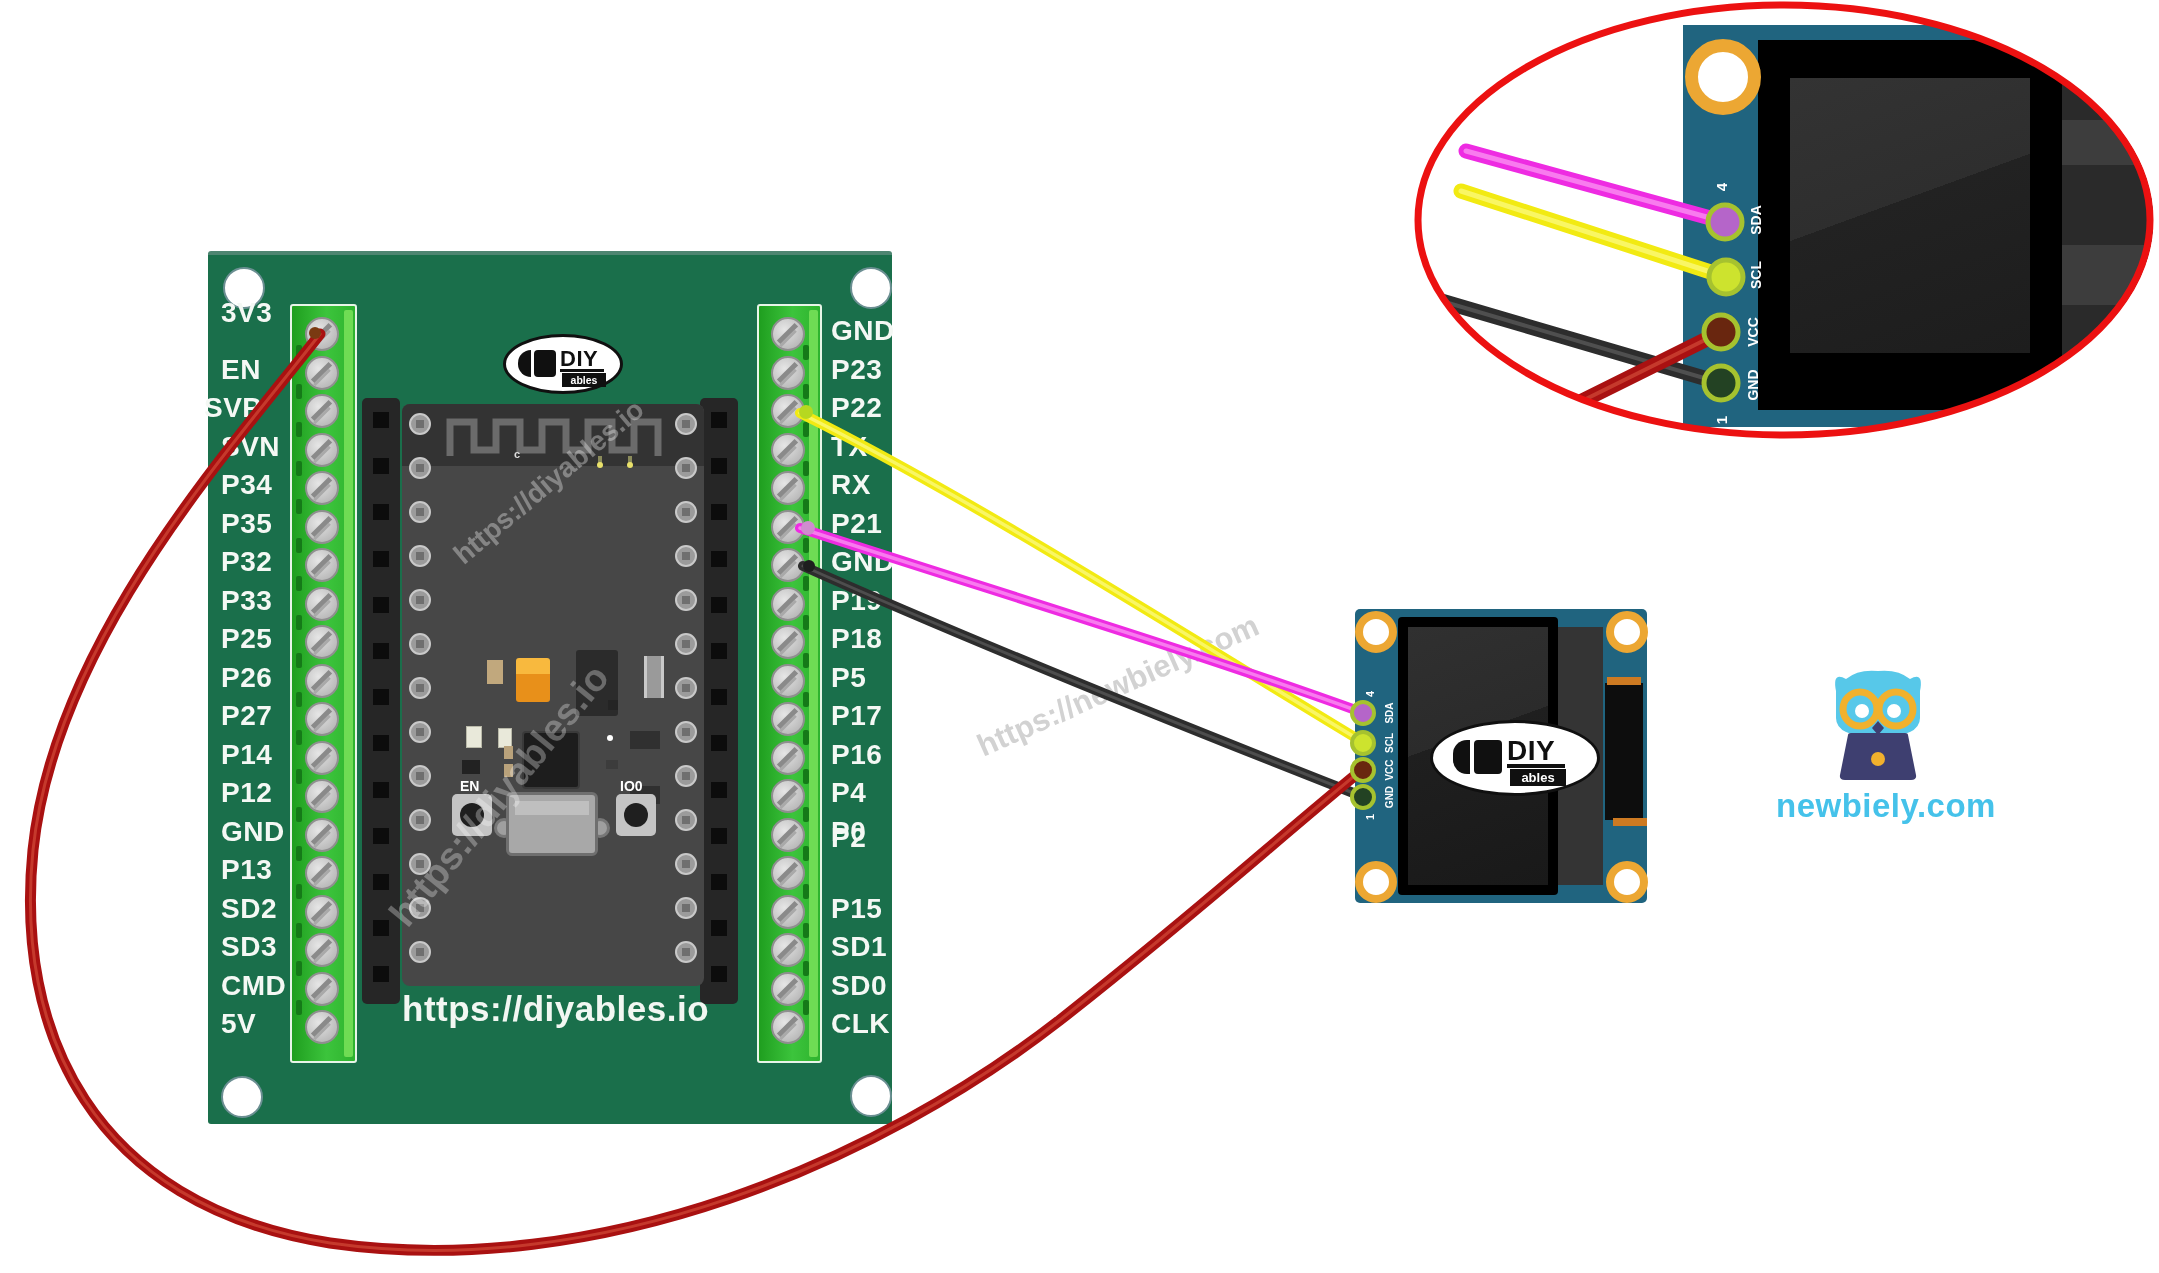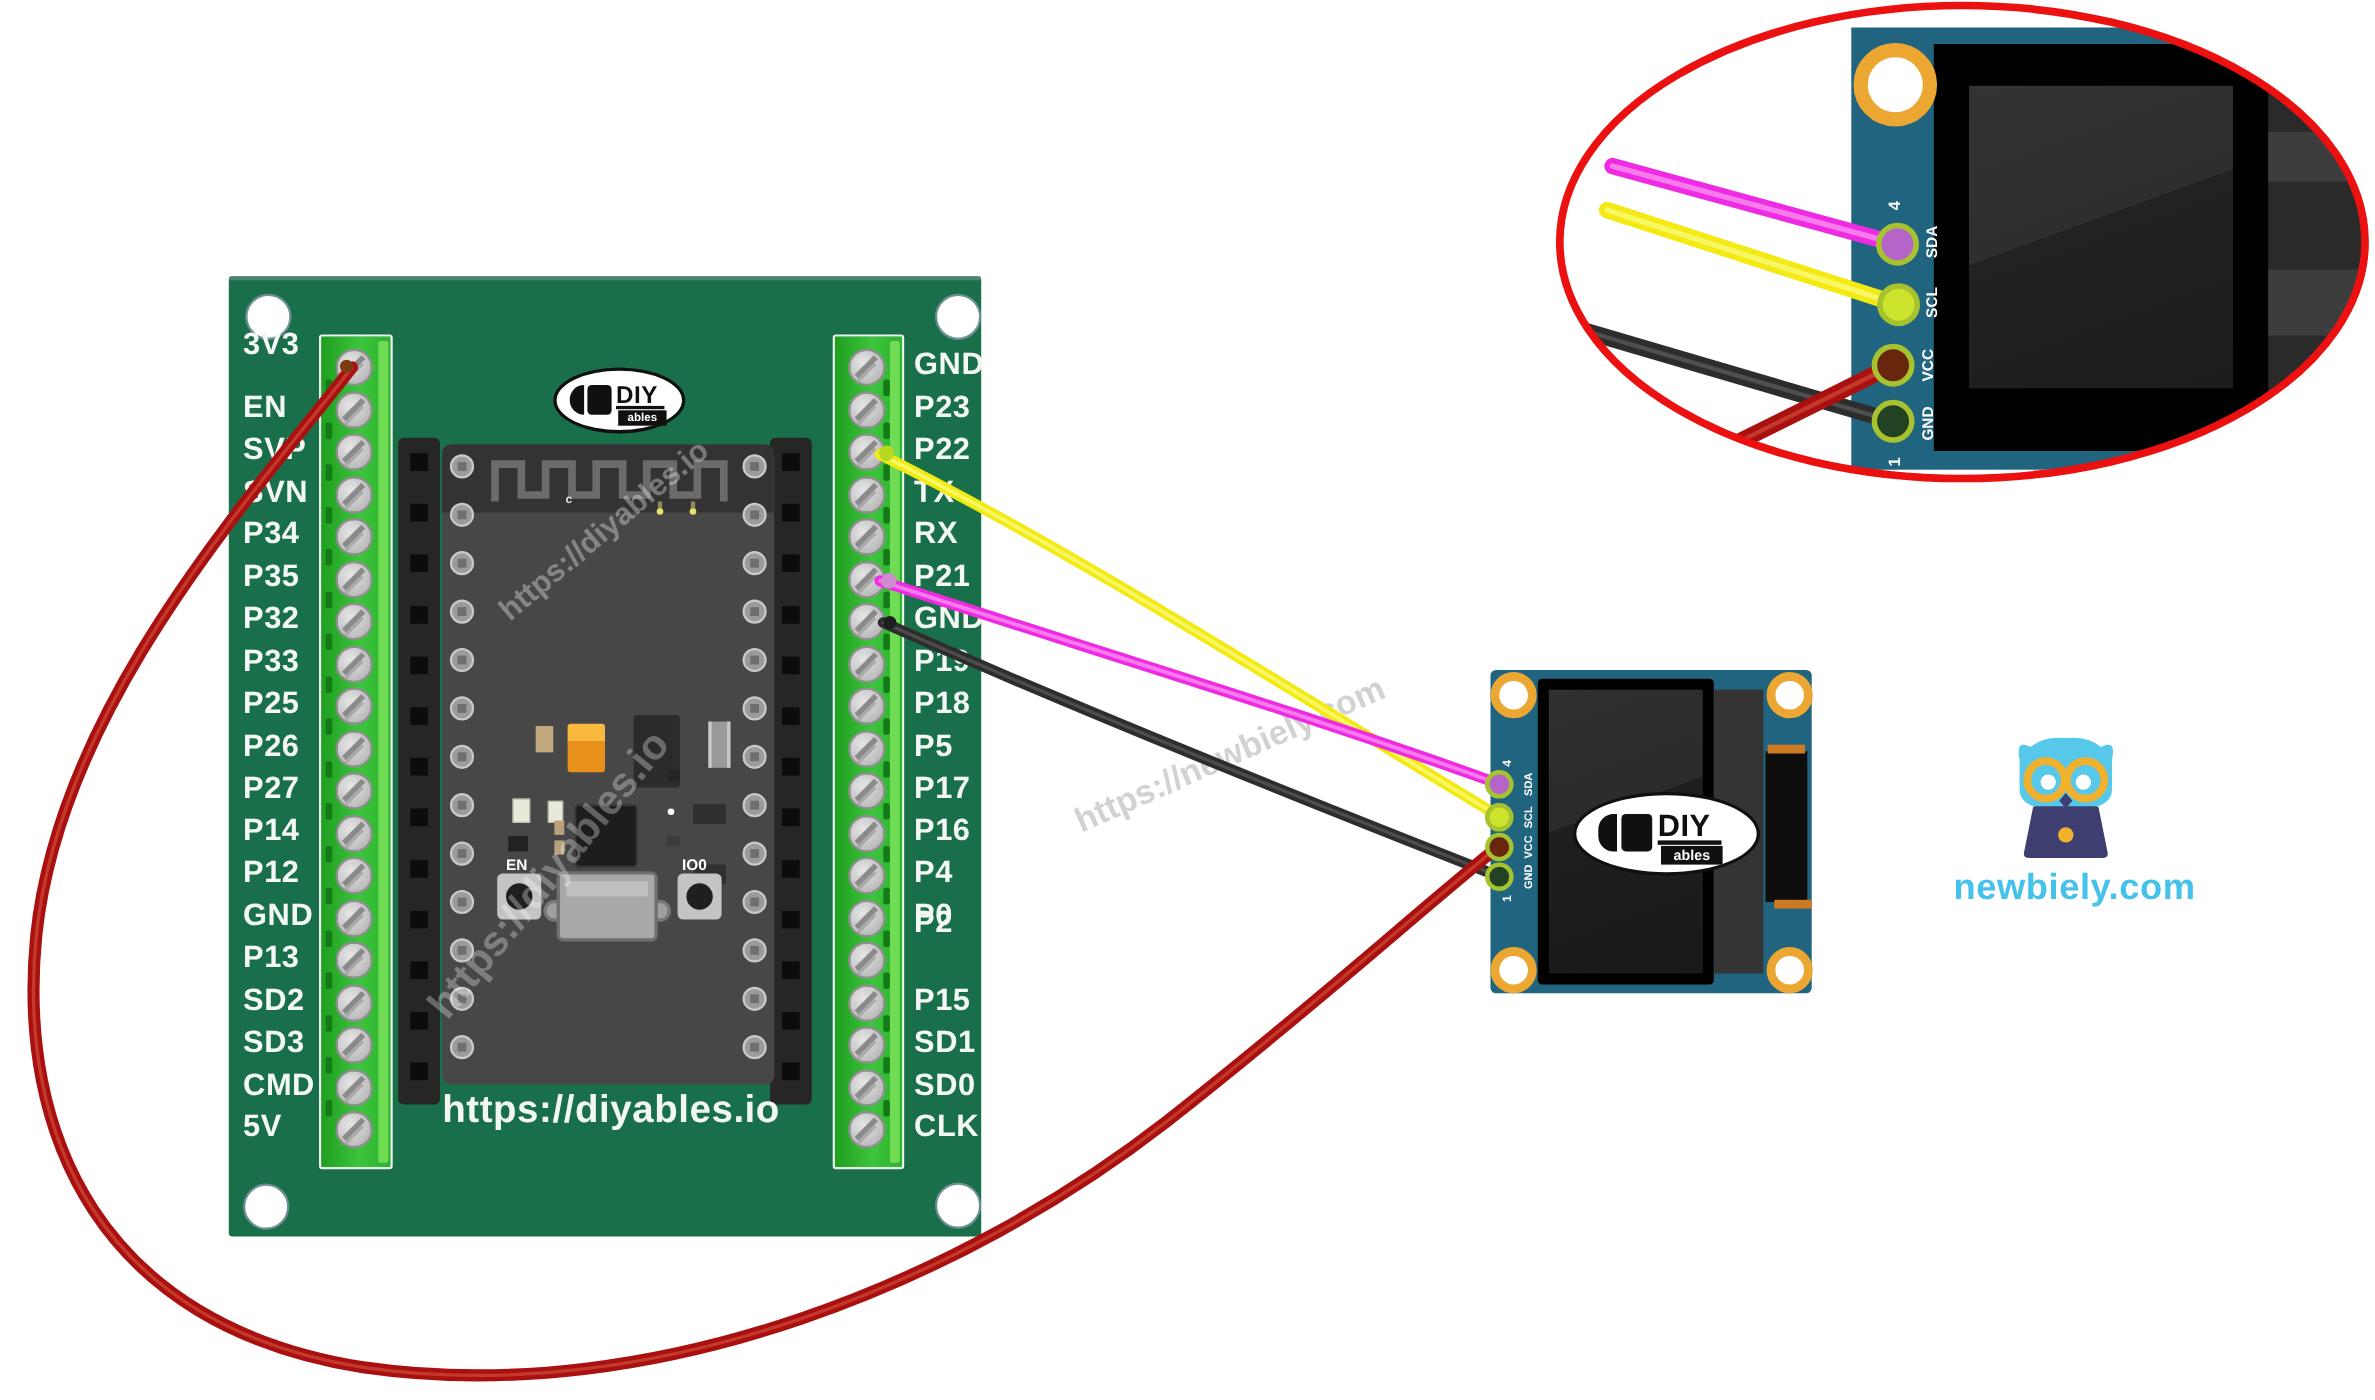--- a/index.html
+++ b/index.html
@@ -295,21 +295,21 @@
       <div class="notch" style="left: 44px; top: 693.5px;"></div>
       <div class="screw" style="left: 12px; top: 704px;">
         <span class="slot"></span>
         <span class="slot2"></span>
       </div>
     </div>
 
   <div id="left-labels">
       <div class="pin-label" style="left: 221px; top: 295px;">3V3</div>
       <div class="pin-label" style="left: 221px; top: 351.5px;">EN</div>
-      <div class="pin-label" style="left: 221px; top: 390px;">SVP</div>
+      <div class="pin-label" style="left: 204px; top: 390px;">SVP</div>
       <div class="pin-label" style="left: 221px; top: 428.5px;">SVN</div>
       <div class="pin-label" style="left: 221px; top: 467px;">P34</div>
       <div class="pin-label" style="left: 221px; top: 505.5px;">P35</div>
       <div class="pin-label" style="left: 221px; top: 544px;">P32</div>
       <div class="pin-label" style="left: 221px; top: 582.5px;">P33</div>
       <div class="pin-label" style="left: 221px; top: 621px;">P25</div>
       <div class="pin-label" style="left: 221px; top: 659.5px;">P26</div>
       <div class="pin-label" style="left: 221px; top: 698px;">P27</div>
       <div class="pin-label" style="left: 221px; top: 736.5px;">P14</div>
       <div class="pin-label" style="left: 221px; top: 775px;">P12</div>

